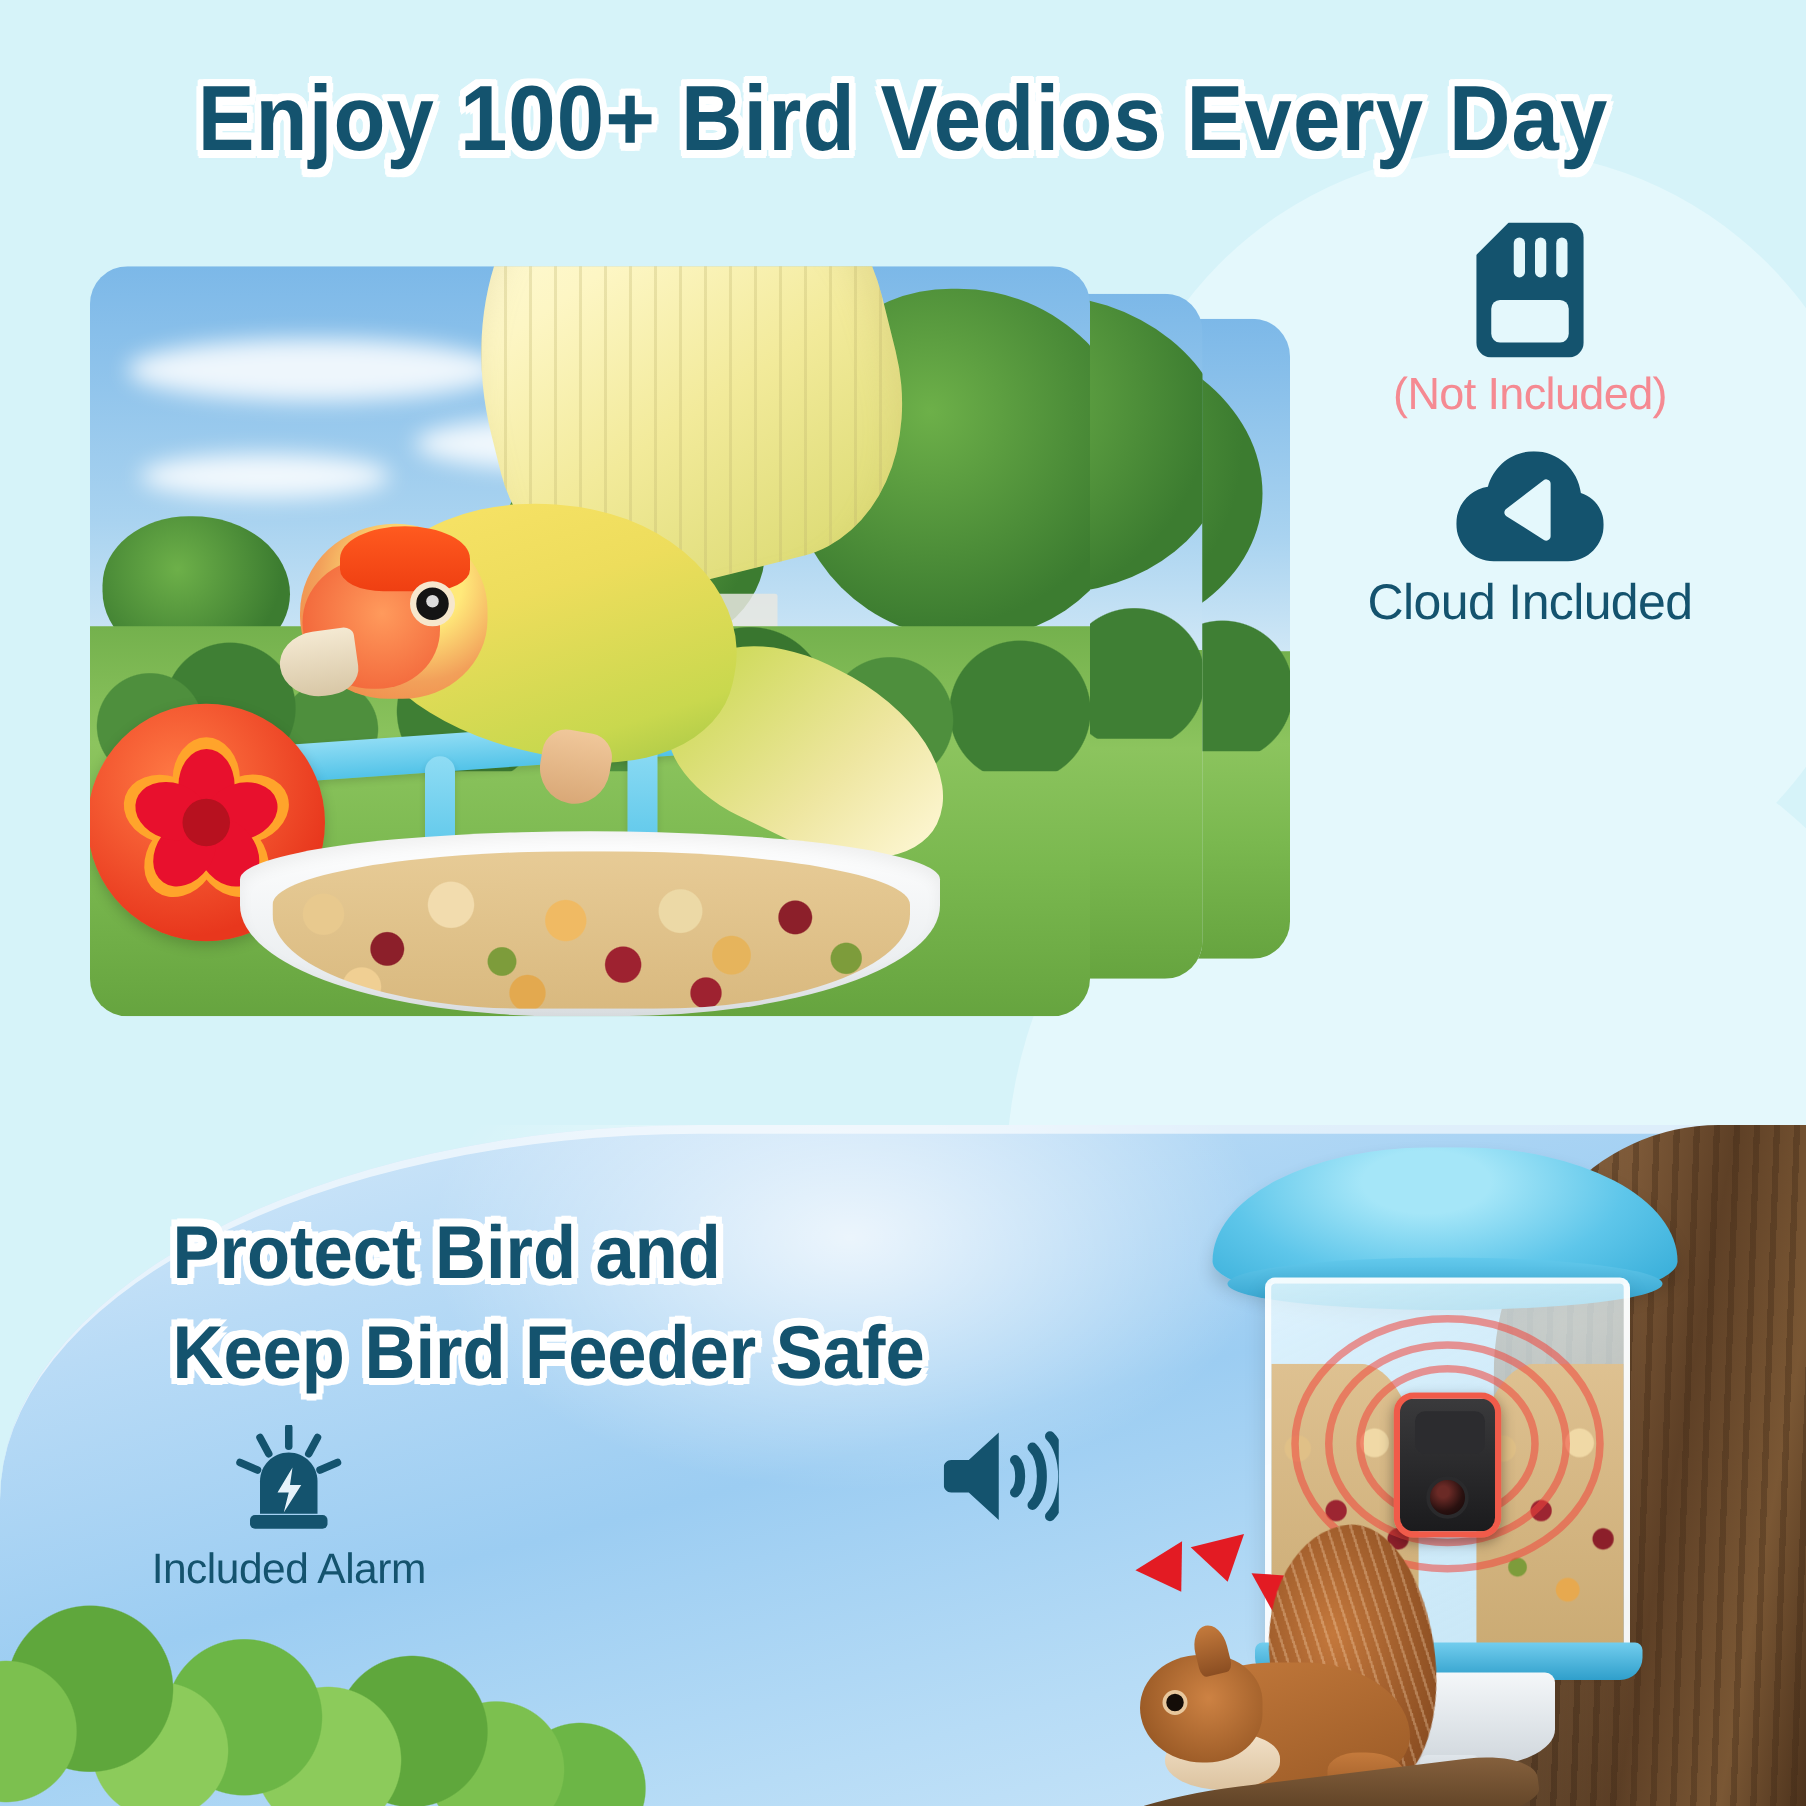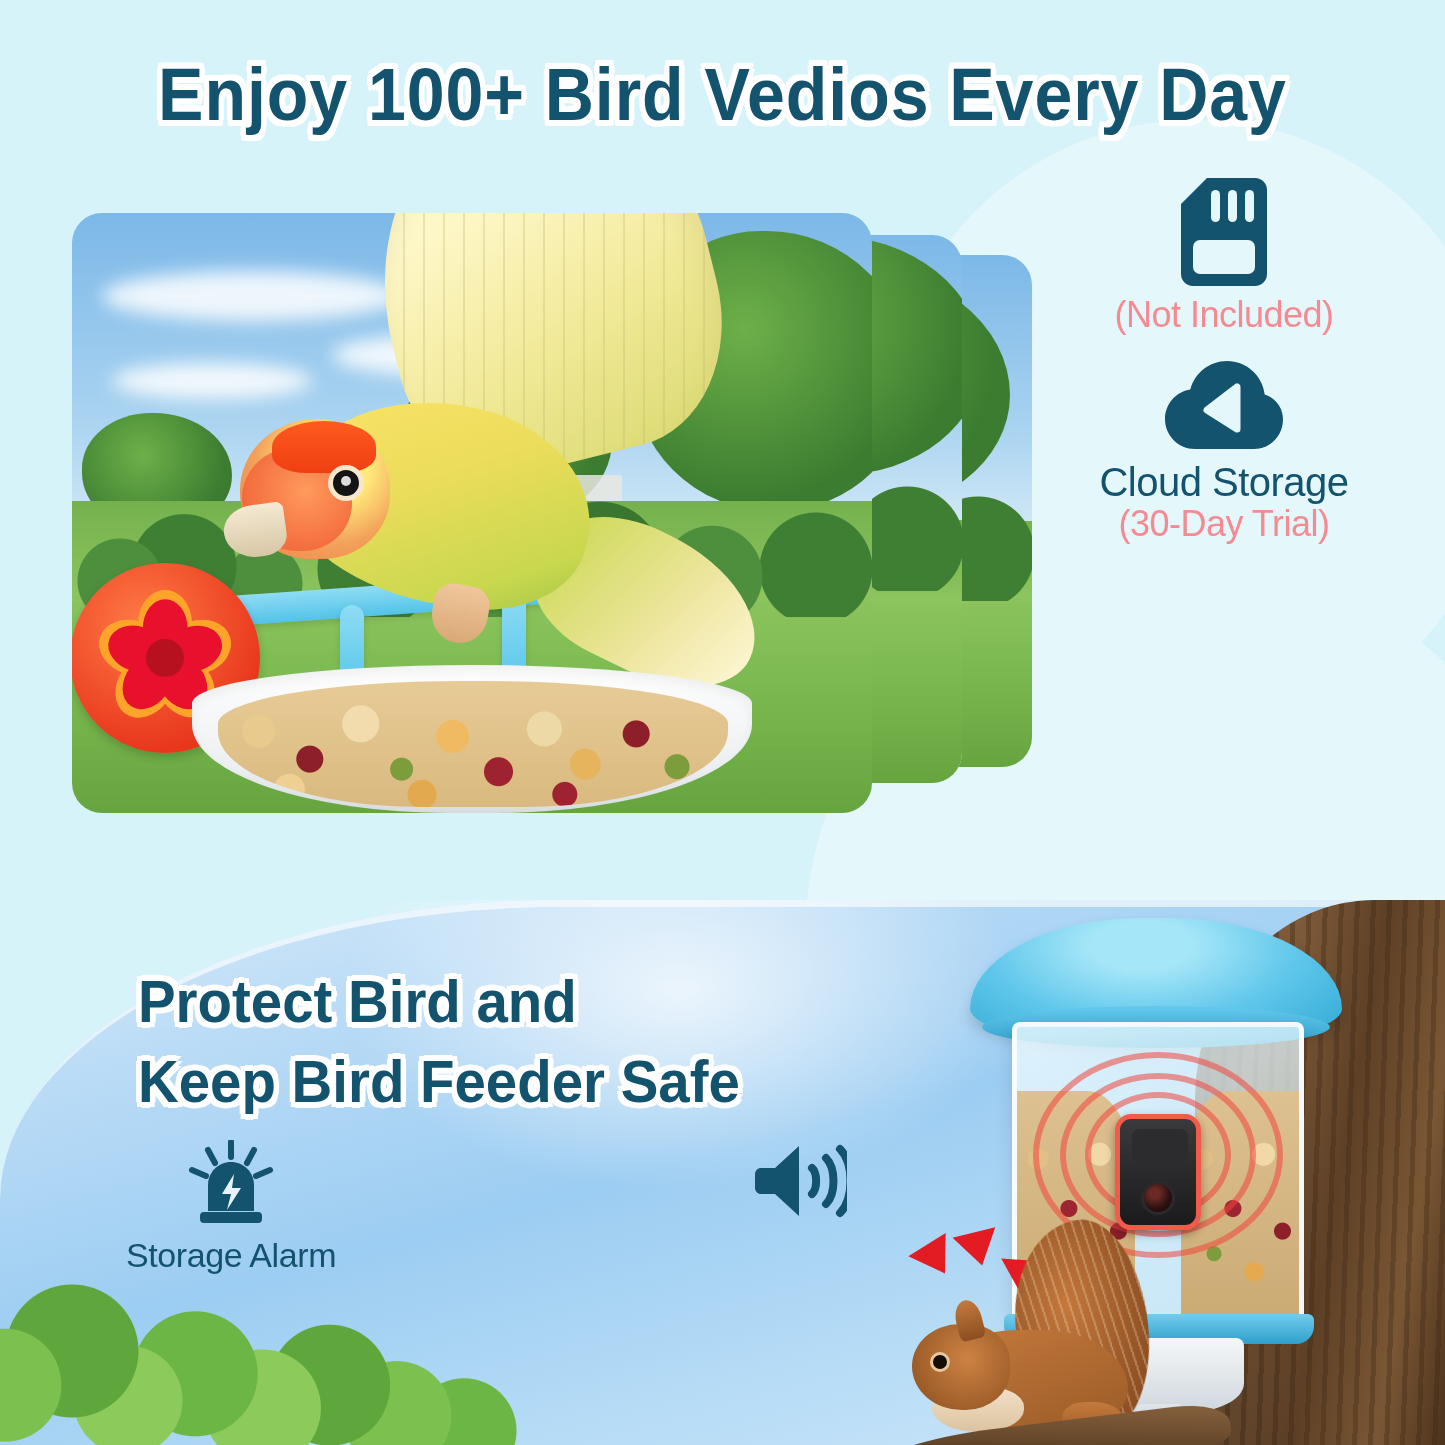--- a/index.html
+++ b/index.html
@@ -583,22 +583,21 @@
           <rect x="12" y="62" width="62" height="34" rx="7" fill="#e4f8fc"></rect>
         </svg>
         <div class="fsub">(Not Included)</div>
       </div>
 
       <div class="feature">
         <svg class="ficon" width="118" height="92" viewBox="0 0 118 92">
           <path d="M30 88C13.4 88 0 74.6 0 58c0-15 10.9-27.4 25.3-29.6C29.7 12 44.4 0 62 0c19.4 0 35.4 14.6 37.7 33.4C110.6 36.8 118 46.9 118 58.6 118 74.8 105.4 88 89.4 88H30z" fill="#14536e"></path>
           <path d="M72 26 L72 68 L42 49 Z" fill="#e4f8fc" stroke="#e4f8fc" stroke-width="7" stroke-linejoin="round"></path>
         </svg>
-        <div class="ftitle">Cloud Storage</div>
-        <div class="fsub">(30-Day Trial)</div>
+        <div class="ftitle">Cloud Included</div>
       </div>
 
     </div>
   </section>
 
   <section class="bottom-section">
     <div class="bottom-sky"></div>
     <div class="bottom-glow"></div>
     <div class="bottom-edge-hi"></div>
 
@@ -618,21 +617,21 @@
             <line x1="45" y1="2" x2="45" y2="17"></line>
             <line x1="22" y1="10" x2="29" y2="23"></line>
             <line x1="68" y1="10" x2="61" y2="23"></line>
             <line x1="6" y1="30" x2="20" y2="36"></line>
             <line x1="84" y1="30" x2="70" y2="36"></line>
           </g>
           <path d="M45 22c12.7 0 23 10.3 23 23v26H22V45c0-12.7 10.3-23 23-23z" fill="#14536e"></path>
           <rect x="14" y="72" width="62" height="11" rx="4" fill="#14536e"></rect>
           <path d="M48 34 L36 54 H45 L41 70 L55 48 H46 Z" fill="#e6f3fb"></path>
         </svg>
-        <div class="mlabel">Storage Alarm</div>
+        <div class="mlabel">Included Alarm</div>
       </div>
 
 
       <div class="mini">
         <svg class="micon" width="92" height="82" viewBox="0 0 92 82">
           <path d="M6 28h14L44 6v70L20 54H6c-3.3 0-6-2.7-6-6V34c0-3.3 2.7-6 6-6z" fill="#14536e"></path>
           <path d="M57 28c5.5 5 5.5 21 0 26" fill="none" stroke="#14536e" stroke-width="8" stroke-linecap="round"></path>
           <path d="M71 18c10 10 10 36 0 46" fill="none" stroke="#14536e" stroke-width="8" stroke-linecap="round"></path>
           <path d="M85 9c14 14 14 50 0 64" fill="none" stroke="#14536e" stroke-width="8" stroke-linecap="round"></path>
         </svg>

